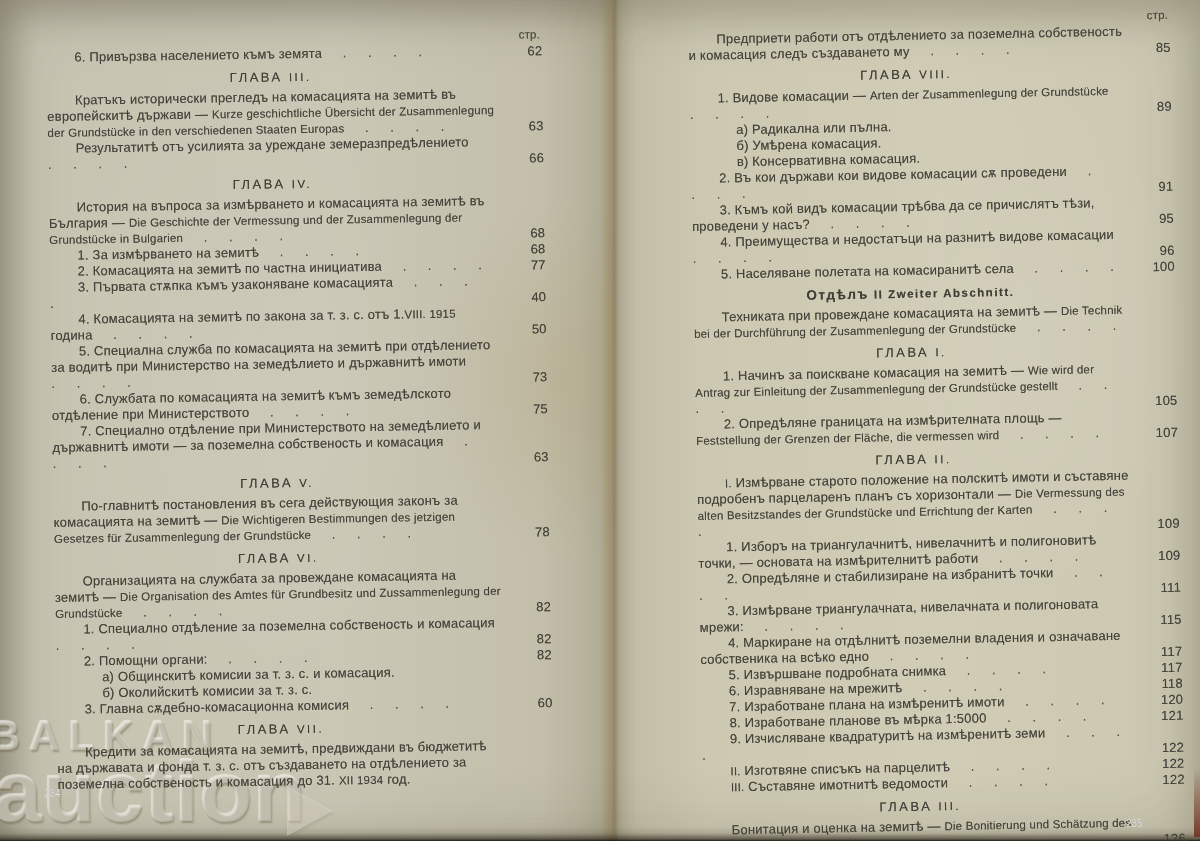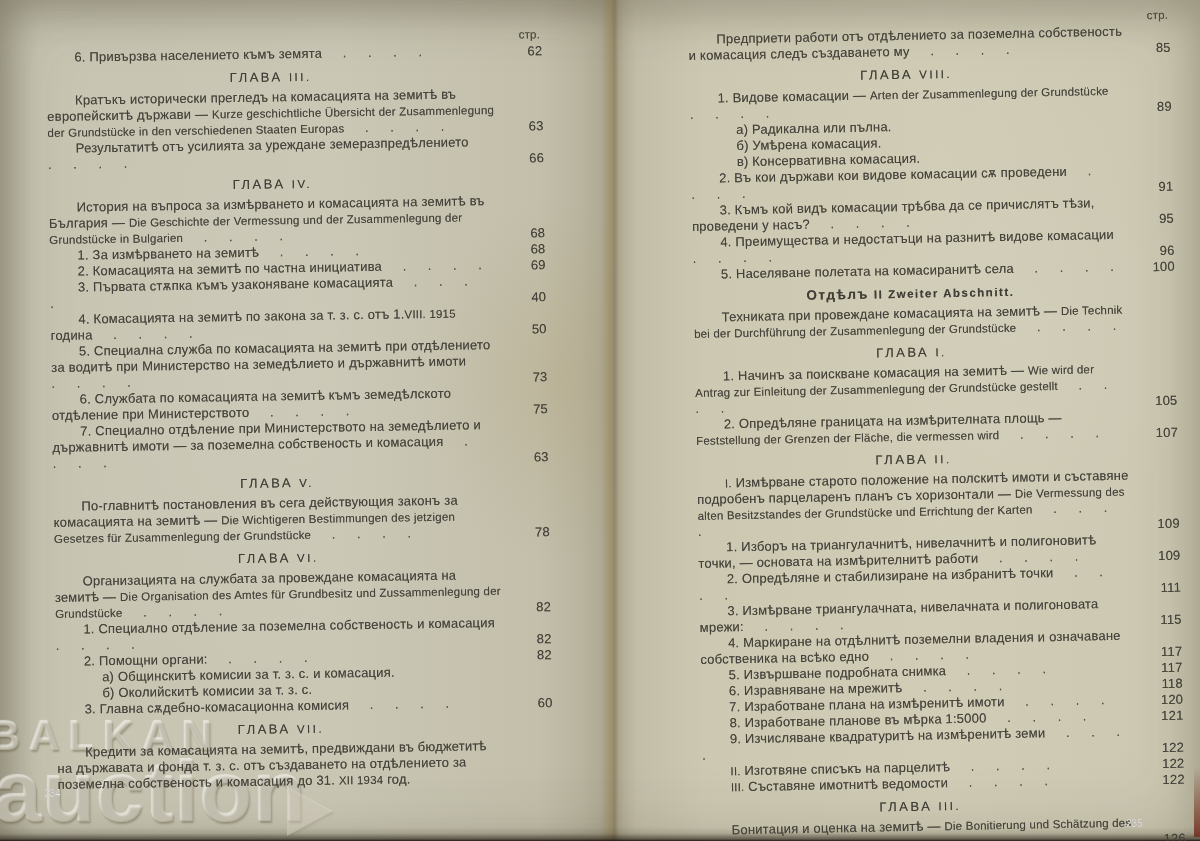--- a/index.html
+++ b/index.html
@@ -99,21 +99,21 @@
   <div class="content content-l">
     <div class="str">стр.</div>
     <div>
         <div class="entry"><span>6. Привързва населението къмъ земята</span><span class="dots"> .  .  .  .</span><span class="num">62</span></div>
         <div class="glava">ГЛАВА <span class="de">III.</span></div>
         <div class="entry"><span>Кратъкъ исторически прегледъ на комасацията на земитѣ въ европейскитѣ държави — <span class="de">Kurze geschichtliche Übersicht der Zusammenlegung der Grundstücke in den verschiedenen Staaten Europas</span></span><span class="dots"> .  .  .  .</span><span class="num">63</span></div>
         <div class="entry"><span>Результатитѣ отъ усилията за уреждане земеразпредѣлението</span><span class="dots"> .  .  .  .</span><span class="num">66</span></div>
         <div class="glava">ГЛАВА <span class="de">IV.</span></div>
         <div class="entry"><span>История на въпроса за измѣрването и комасацията на земитѣ въ България — <span class="de">Die Geschichte der Vermessung und der Zusammenlegung der Grundstücke in Bulgarien</span></span><span class="dots"> .  .  .  .</span><span class="num">68</span></div>
         <div class="entry"><span>1. За измѣрването на земитѣ</span><span class="dots"> .  .  .  .</span><span class="num">68</span></div>
-        <div class="entry"><span>2. Комасацията на земитѣ по частна инициатива</span><span class="dots"> .  .  .  .</span><span class="num">69</span></div>
+        <div class="entry"><span>2. Комасацията на земитѣ по частна инициатива</span><span class="dots"> .  .  .  .</span><span class="num">77</span></div>
         <div class="entry"><span>3. Първата стѫпка къмъ узаконяване комасацията</span><span class="dots"> .  .  .  .</span><span class="num">40</span></div>
         <div class="entry"><span>4. Комасацията на земитѣ по закона за т. з. с. отъ 1.<span class="de">VIII. 1915</span> година</span><span class="dots"> .  .  .  .</span><span class="num">50</span></div>
         <div class="entry"><span>5. Специална служба по комасацията на земитѣ при отдѣлението за водитѣ при Министерство на земедѣлието и държавнитѣ имоти</span><span class="dots"> .  .  .  .</span><span class="num">73</span></div>
         <div class="entry"><span>6. Службата по комасацията на земитѣ къмъ земедѣлското отдѣление при Министерството</span><span class="dots"> .  .  .  .</span><span class="num">75</span></div>
         <div class="entry"><span>7. Специално отдѣление при Министерството на земедѣлието и държавнитѣ имоти — за поземелна собственость и комасация</span><span class="dots"> .  .  .  .</span><span class="num">63</span></div>
         <div class="glava">ГЛАВА <span class="de">V.</span></div>
         <div class="entry"><span>По-главнитѣ постановления въ сега действующия законъ за комасацията на земитѣ — <span class="de">Die Wichtigeren Bestimmungen des jetzigen Gesetzes für Zusammenlegung der Grundstücke</span></span><span class="dots"> .  .  .  .</span><span class="num">78</span></div>
         <div class="glava">ГЛАВА <span class="de">VI.</span></div>
         <div class="entry"><span>Организацията на службата за провеждане комасацията на земитѣ — <span class="de">Die Organisation des Amtes für Grundbesitz und Zussammenlegung der Grundstücke</span></span><span class="dots"> .  .  .  .</span><span class="num">82</span></div>
         <div class="entry"><span>1. Специално отдѣление за поземелна собственость и комасация</span><span class="dots"> .  .  .  .</span><span class="num">82</span></div>

